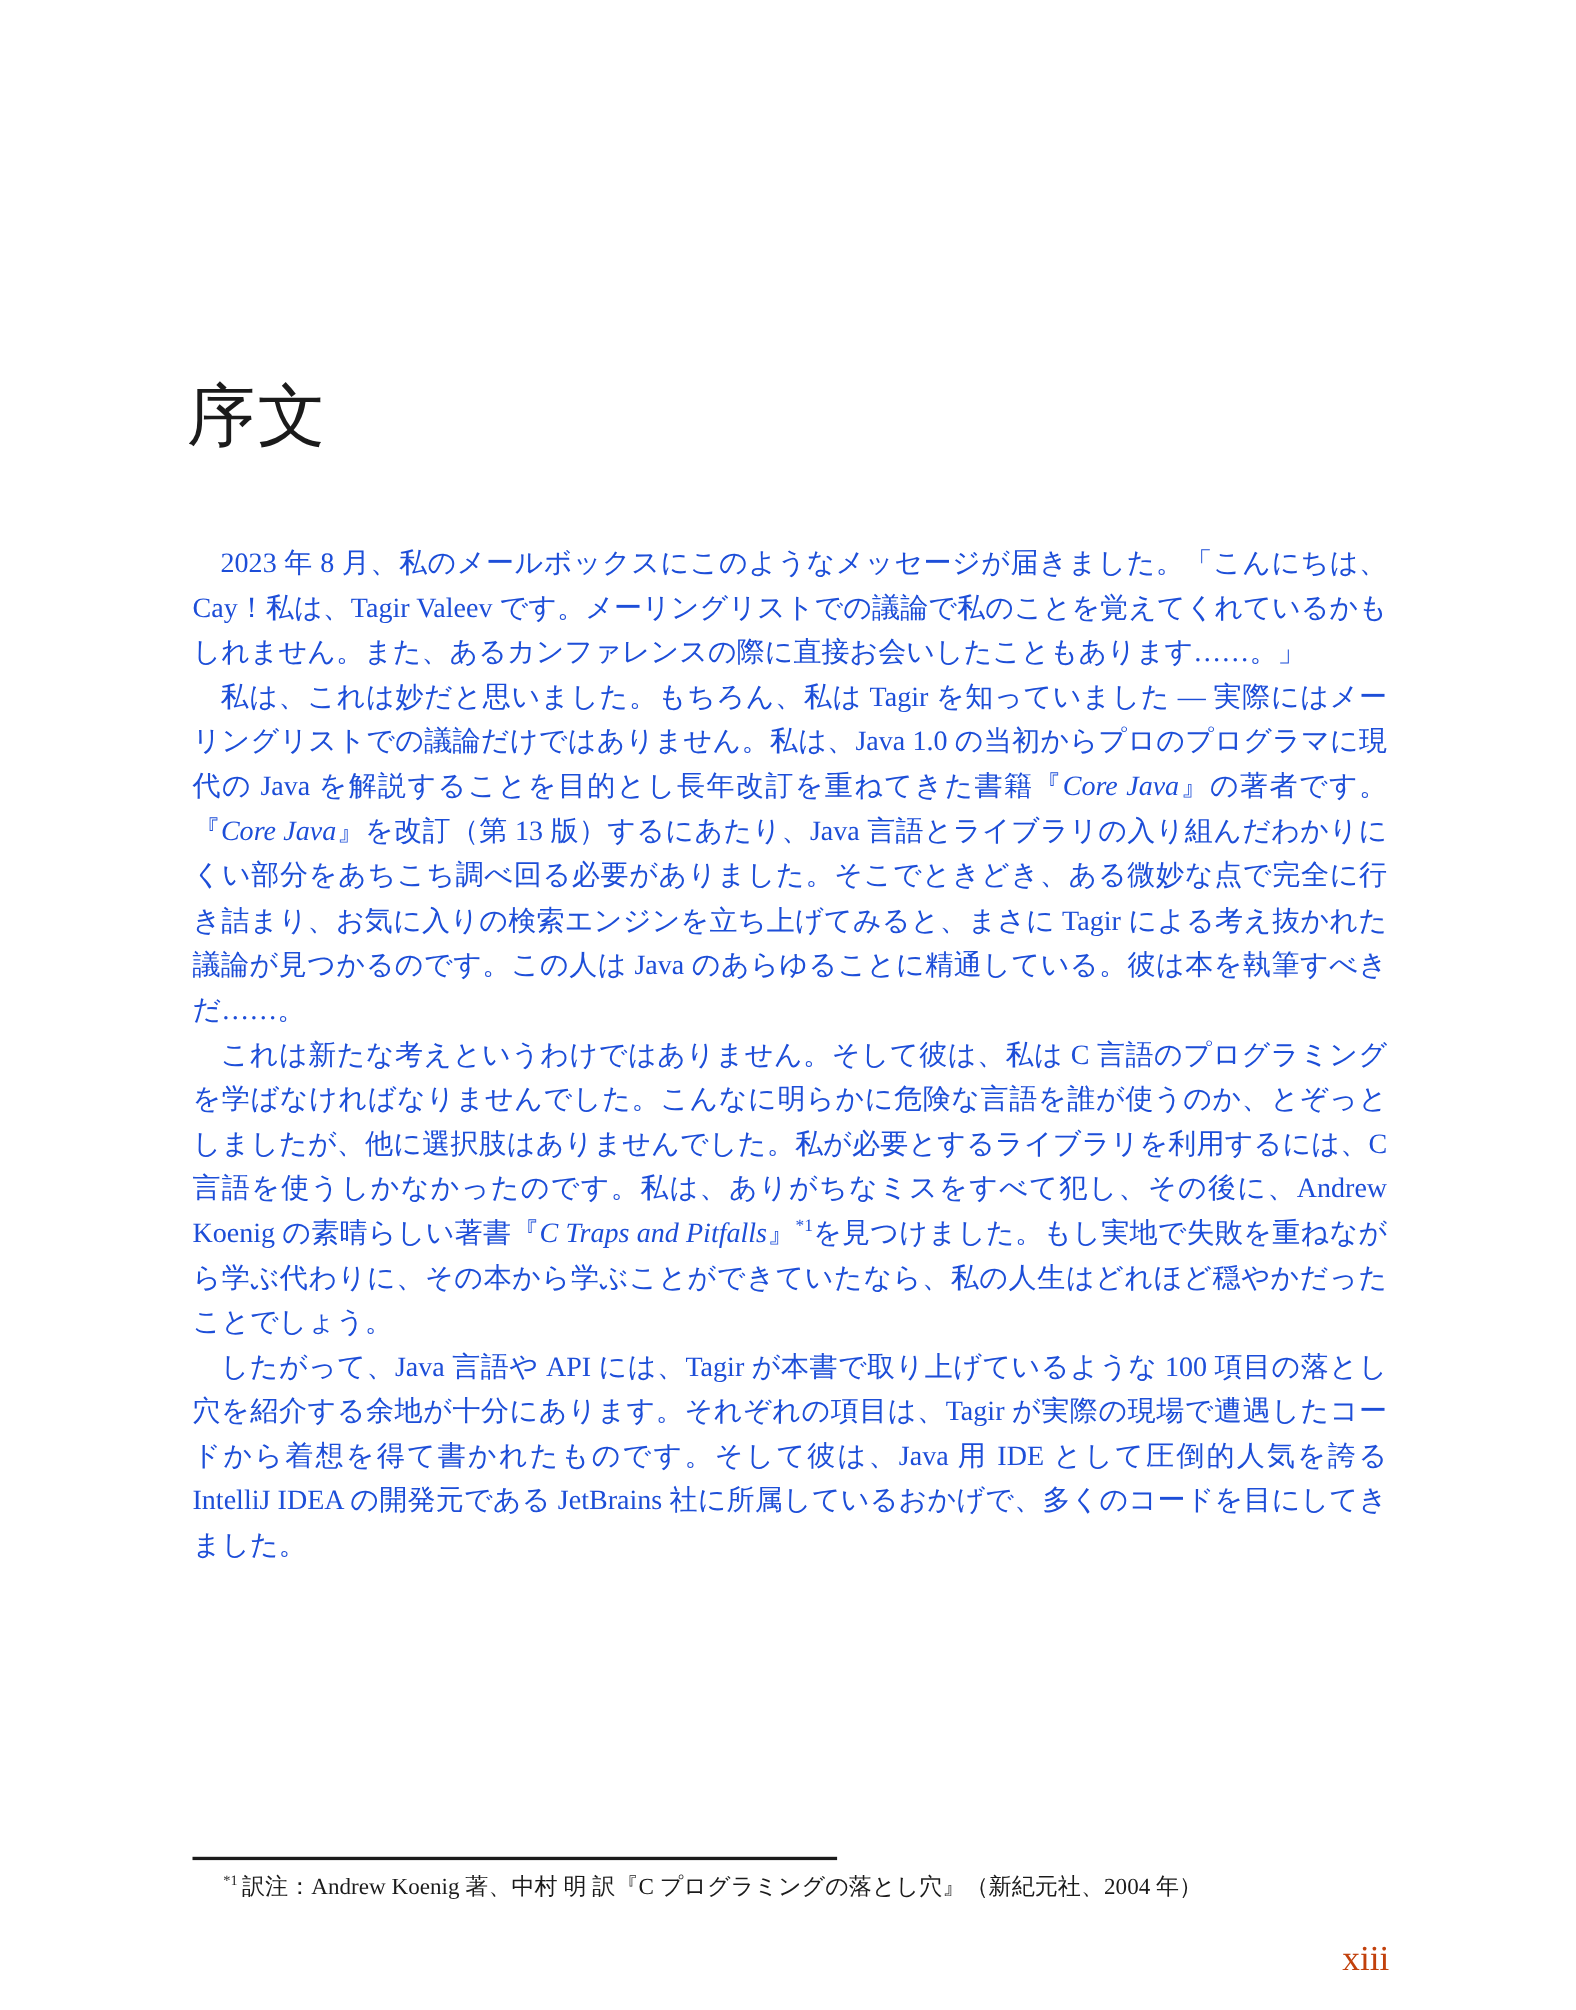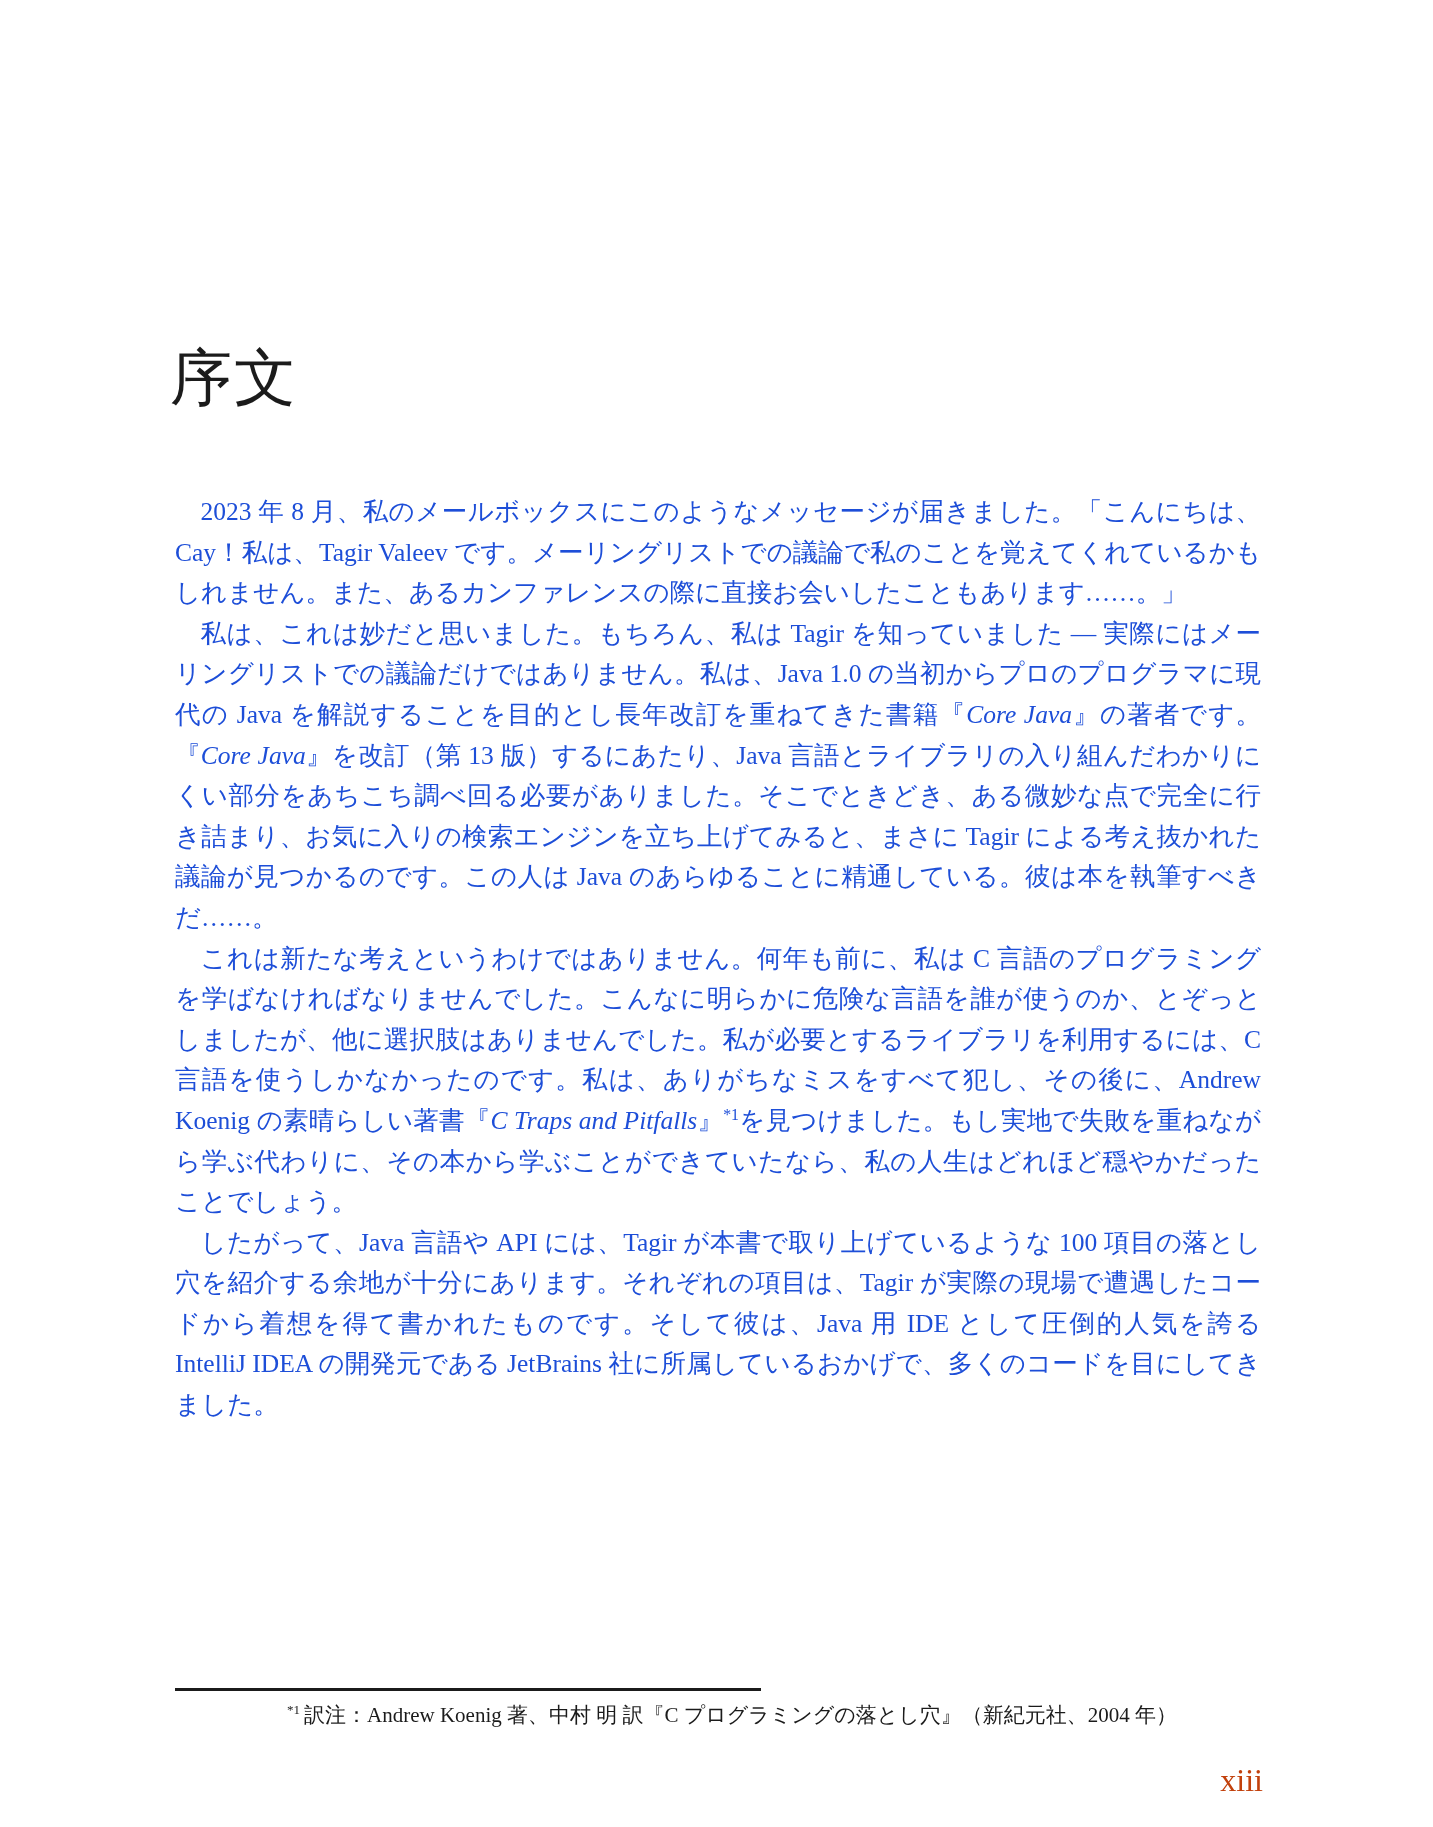--- a/index.html
+++ b/index.html
@@ -56,41 +56,40 @@
     width: 586px;
     height: 3px;
     background: #1b1b1b;
   }
   .footnote {
     margin: 9px 0 0 0;
     padding-left: 28px;
     font-size: 21px;
     line-height: 30px;
     color: #1b1b1b;
-    text-align: center;
   }
   .footnote sup { margin-right: 4px; }
   .page-number {
     position: absolute;
     top: 1722px;
     right: 170px;
     font-size: 32px;
     color: #c2410c;
   }
 </style>
 </head>
 <body>
 
 <div class="page">
   <h1 class="title">序文</h1>
 
   <div class="body-text">
       <p><span>2023 年 8 月、私のメールボックスにこのようなメッセージが届きました。「こんにちは、Cay！私は、Tagir Valeev です。メーリングリストでの議論で私のことを覚えてくれているかもしれません。また、あるカンファレンスの際に直接お会いしたこともあります……。」</span></p>
       <p><span>私は、これは妙だと思いました。もちろん、私は Tagir を知っていました — 実際にはメーリングリストでの議論だけではありません。私は、Java 1.0 の当初からプロのプログラマに現代の Java を解説することを目的とし長年改訂を重ねてきた書籍『</span><i>Core Java</i><span>』の著者です。『</span><i>Core Java</i><span>』を改訂（第 13 版）するにあたり、Java 言語とライブラリの入り組んだわかりにくい部分をあちこち調べ回る必要がありました。そこでときどき、ある微妙な点で完全に行き詰まり、お気に入りの検索エンジンを立ち上げてみると、まさに Tagir による考え抜かれた議論が見つかるのです。この人は Java のあらゆることに精通している。彼は本を執筆すべきだ……。</span></p>
-      <p><span>これは新たな考えというわけではありません。何年も前に、私は C 言語のプログラミングを学ばなければなりませんでした。こんなに明らかに危険な言語を誰が使うのか、とぞっとしましたが、他に選択肢はありませんでした。私が必要とするライブラリを利用するには、C 言語を使うしかなかったのです。私は、ありがちなミスをすべて犯し、その後に、Andrew Koenig の素晴らしい著書『</span><i>C Traps and Pitfalls</i><span>』</span><sup>*1</sup><span>を見つけました。もし実地で失敗を重ねながら学ぶ代わりに、その本から学ぶことができていたなら、私の人生はどれほど穏やかだったことでしょう。</span></p>
+      <p><span>これは新たな考えというわけではありません。そして彼は、私は C 言語のプログラミングを学ばなければなりませんでした。こんなに明らかに危険な言語を誰が使うのか、とぞっとしましたが、他に選択肢はありませんでした。私が必要とするライブラリを利用するには、C 言語を使うしかなかったのです。私は、ありがちなミスをすべて犯し、その後に、Andrew Koenig の素晴らしい著書『</span><i>C Traps and Pitfalls</i><span>』</span><sup>*1</sup><span>を見つけました。もし実地で失敗を重ねながら学ぶ代わりに、その本から学ぶことができていたなら、私の人生はどれほど穏やかだったことでしょう。</span></p>
       <p><span>したがって、Java 言語や API には、Tagir が本書で取り上げているような 100 項目の落とし穴を紹介する余地が十分にあります。それぞれの項目は、Tagir が実際の現場で遭遇したコードから着想を得て書かれたものです。そして彼は、Java 用 IDE として圧倒的人気を誇る IntelliJ IDEA の開発元である JetBrains 社に所属しているおかげで、多くのコードを目にしてきました。</span></p>
     </div>
 
   <div class="footnote-area">
     <div class="footnote-rule"></div>
     <p class="footnote"><sup>*1</sup><span>訳注：Andrew Koenig 著、中村 明 訳『C プログラミングの落とし穴』（新紀元社、2004 年）</span></p>
   </div>
 
   <div class="page-number">xiii</div>
 </div>

